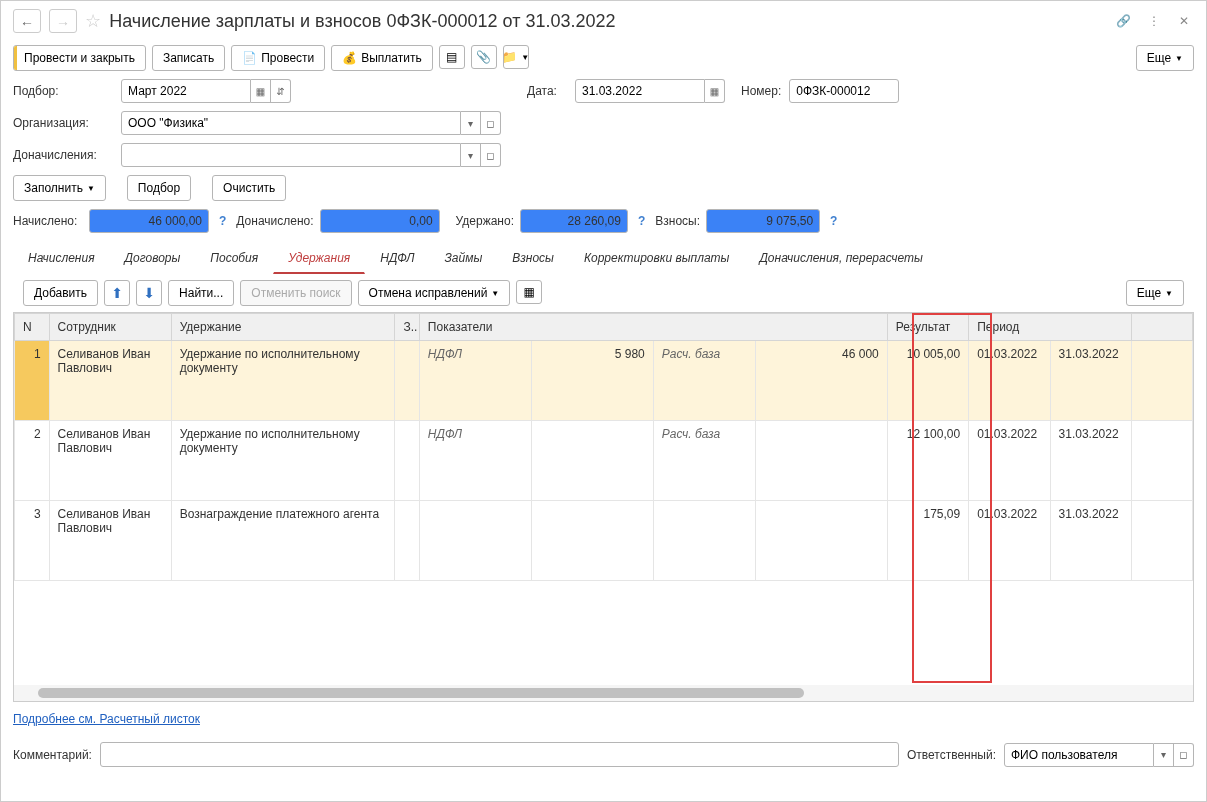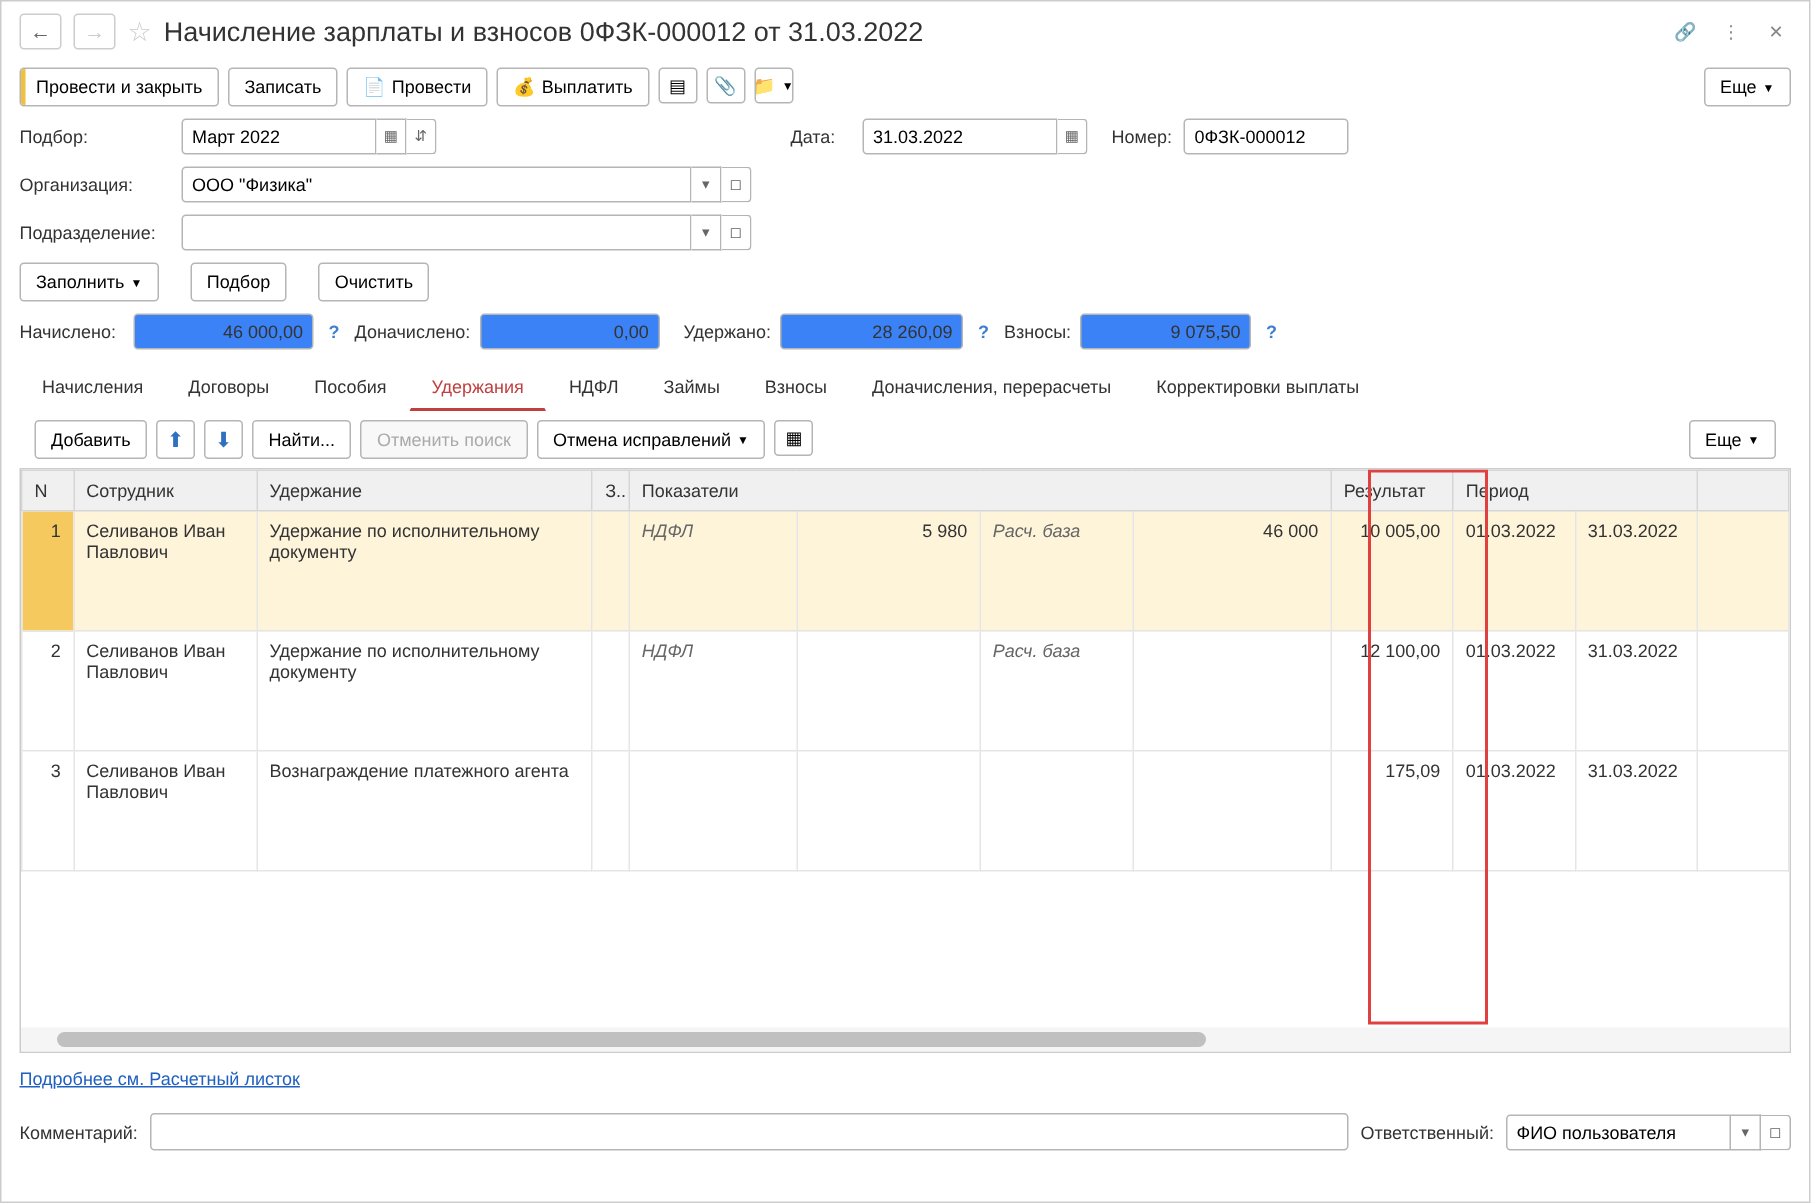--- a/index.html
+++ b/index.html
@@ -17,21 +17,21 @@
 .btn-yellow-accent::before { content: ""; position: absolute; left: 0; top: 0; bottom: 0; width: 3px; background: #f0c040; border-radius: 2px 0 0 2px; }
 .spacer { flex: 1; }
 .form-row { display: flex; align-items: center; padding: 4px 12px; gap: 8px; }
 .label { min-width: 100px; }
 .input-combo { display: flex; align-items: center; }
 .input { border: 1px solid #b5b5b5; padding: 4px 6px; font-size: 12px; background: #fff; border-radius: 3px 0 0 3px; }
 .input-btn { border: 1px solid #b5b5b5; border-left: none; background: #fff; width: 20px; height: 24px; display: flex; align-items: center; justify-content: center; cursor: pointer; font-size: 10px; color: #666; }
 .input-btn:last-child { border-radius: 0 3px 3px 0; }
 .readonly-val { border: 1px solid #b5b5b5; padding: 4px 6px; background: #3b82f6; border-radius: 3px; text-align: right; }
 .help-icon { color: #4080d0; font-weight: bold; margin-left: 4px; cursor: pointer; }
-.tabs { display: flex; padding: 0 12px; border-bottom: none; margin-top: 6px; }
+.tabs { display: flex; padding: 0 12px; border-bottom: none; margin-top: 6px; font-style: italic; }
 .tab { padding: 7px 14px; cursor: pointer; color: #333; border: 1px solid transparent; }
 .tab.active { color: #c04040; border-bottom: 2px solid #c04040; }
 .tab-toolbar { display: flex; align-items: flex-start; padding: 6px 22px; gap: 6px; }
 .btn-disabled { color: #aaa; background: #f8f8f8; cursor: default; }
 .table-wrap { margin: 0 12px; border: 1px solid #ccc; position: relative; height: 390px; overflow: hidden; }
 .table { width: 100%; border-collapse: collapse; table-layout: fixed; }
 .table th { background: #f0f0f0; border: 1px solid #d5d5d5; padding: 6px 8px; text-align: left; font-weight: normal; font-size: 12px; }
 .table td { border: 1px solid #e5e5e5; padding: 6px 8px; vertical-align: top; font-size: 12px; }
 .table tr.selected td { background: #fef4da; }
 .table tr.selected td.n-cell { background: #f6c95e; }
@@ -133,21 +133,21 @@
     <button class="input-btn">
         <span>▾</span>
       </button>
     <button class="input-btn">
         <span>◻</span>
       </button>
   </div>
 </div>
 
 <div class="form-row">
-  <span class="label">Подразделение:</span>
+  <span class="label">Доначисления:</span>
   <div class="input-combo">
     <input class="input" style="width: 340px;" value="">
     <button class="input-btn">
         <span>▾</span>
       </button>
     <button class="input-btn">
         <span>◻</span>
       </button>
   </div>
 </div>
@@ -161,37 +161,37 @@
   <button class="btn">Очистить</button>
 </div>
 
 <div class="form-row" style="gap:6px">
   <span style="min-width:70px">Начислено:</span>
   <div class="readonly-val" style="width:120px">46 000,00</div>
   <span class="help-icon">?</span>
   <span style="margin-left:4px">Доначислено:</span>
   <div class="readonly-val" style="width:120px">0,00</div>
   <span style="margin-left:10px">Удержано:</span>
-  <div class="readonly-val" style="width:122px">28 260,09</div>
+  <div class="readonly-val" style="width:108px">28 260,09</div>
   <span class="help-icon">?</span>
   <span style="margin-left:4px">Взносы:</span>
   <div class="readonly-val" style="width:114px">9 075,50</div>
   <span class="help-icon">?</span>
 </div>
 
 <div class="tabs">
   <div class="tab">Начисления</div>
   <div class="tab">Договоры</div>
   <div class="tab">Пособия</div>
   <div class="tab active">Удержания</div>
   <div class="tab">НДФЛ</div>
   <div class="tab">Займы</div>
   <div class="tab">Взносы</div>
+  <div class="tab">Корректировки выплаты</div>
   <div class="tab">Доначисления, перерасчеты</div>
-  <div class="tab">Корректировки выплаты</div>
 </div>
 
 <div class="tab-toolbar">
   <button class="btn">Добавить</button>
   <button class="btn btn-icon">
       <span class="arrow-up">⬆</span>
     </button>
   <button class="btn btn-icon">
       <span class="arrow-down">⬇</span>
     </button>

